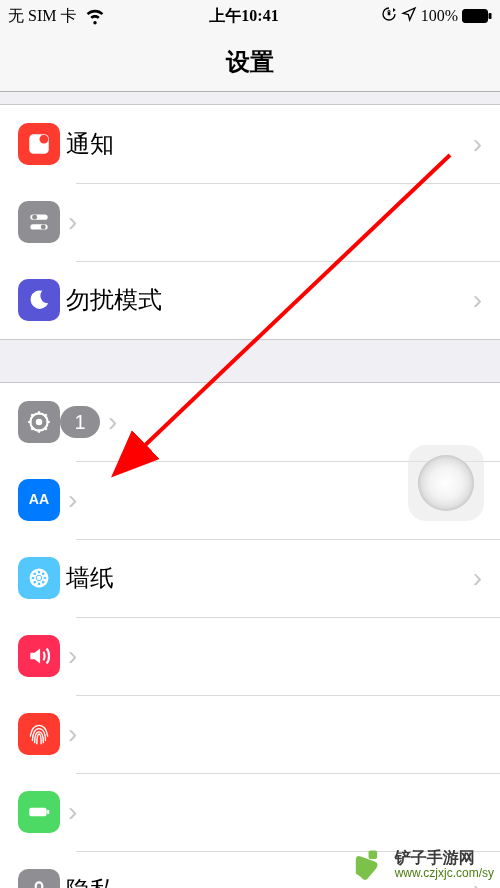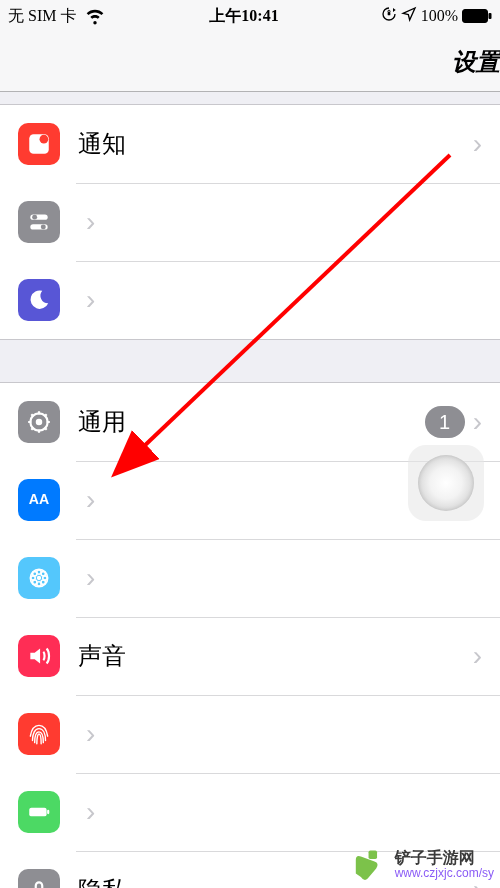--- a/index.html
+++ b/index.html
@@ -2,52 +2,52 @@
 <html><head>
 <meta charset="utf-8">
 <style>
   * { box-sizing: border-box; margin: 0; padding: 0; }
   html, body { width: 500px; height: 888px; font-family: -apple-system, "Helvetica Neue", Arial, sans-serif; background: #efeff4; overflow: hidden; position: relative; }
   .statusbar { position: relative; height: 28px; background: #f7f7f8; display: flex; align-items: center; justify-content: space-between; padding: 16px 8px; font-size: 16px; color: #000; font-family: Liberation Serif, serif; }
   .statusbar .left { display: flex; align-items: center; gap: 6px; }
   .statusbar .center { position: absolute; left: 0; right: 12px; text-align: center; font-weight: 600; pointer-events: none; }
   .statusbar .right { display: flex; align-items: center; gap: 4px; }
   .battery-icon { display: inline-flex; align-items: center; }
-  .navbar { height: 60px; background: #f7f7f8; display: flex; align-items: center; justify-content: flex-end; border-bottom: 1px solid #b2b2b4; font-style: italic; }
+  .navbar { height: 60px; background: #f7f7f8; display: flex; align-items: center; justify-content: center; border-bottom: 1px solid #b2b2b4; }
   .navbar-title { font-size: 24px; font-weight: 600; color: #000; }
   .group-gap { height: 42px; background: #efeff4; }
   .group-gap.short { height: 12px; }
   .list-group { background: #fff; }
   .row { display: flex; align-items: center; height: 78px; padding: 0 18px 0 18px; position: relative; }
   .row + .row::before { content: ""; position: absolute; left: 76px; right: 0; top: 0; height: 1px; background: #d9d9db; }
   .list-group::before { content: ""; display: block; height: 1px; background: #c8c7cc; }
   .list-group::after { content: ""; display: block; height: 1px; background: #c8c7cc; }
-  .icon-box { width: 42px; height: 42px; border-radius: 10px; display: flex; align-items: center; justify-content: center; flex-shrink: 0; margin-right: 18px; }
-  .row-label { font-size: 24px; color: #000; flex: 1; }
+  .icon-box { width: 42px; height: 42px; border-radius: 10px; display: flex; align-items: center; justify-content: center; flex-shrink: 0; }
+  .row-label { font-size: 24px; color: #000; flex: 1; margin-left: 6px; }
   .chevron { color: #c7c7cc; font-size: 28px; font-weight: 300; margin-left: 8px; }
   .badge { background: #8e8e93; color: #fff; border-radius: 20px; min-width: 40px; height: 32px; display: inline-flex; align-items: center; justify-content: center; font-size: 20px; padding: 0 12px; }
   
   .ic-notify { background: #ff3b30; }
   .ic-control { background: #8e8e93; }
   .ic-dnd { background: #5856d6; }
   .ic-general { background: #8e8e93; }
   .ic-display { background: #007aff; }
   .ic-wallpaper { background: #54c7fc; }
   .ic-sound { background: #ff2d55; }
   .ic-touchid { background: #ff3b30; }
   .ic-battery { background: #4cd964; }
   .ic-privacy { background: #8e8e93; }
   svg.icon { width: 26px; height: 26px; }
   .arrow-overlay { position: absolute; pointer-events: none; z-index: 50; }
   .assistive-touch { position: absolute; right: 16px; top: 445px; width: 76px; height: 76px; border-radius: 18px; background: rgba(230,230,230,0.55); display: flex; align-items: center; justify-content: center; z-index: 40; }
   .assistive-inner { width: 56px; height: 56px; border-radius: 50%; background: radial-gradient(circle at center, #fff 0%, #f3f3f3 40%, #d8d8d8 72%, #c9c9c9 100%); box-shadow: inset 0 0 4px rgba(0,0,0,0.15); }
   .watermark { position: absolute; right: 6px; bottom: 6px; display: flex; align-items: center; gap: 12px; z-index: 60; }
   .watermark .logo { width: 34px; height: 34px; }
   .watermark .wm-text { font-size: 16px; font-weight: 700; color: #3a3a3a; line-height: 1.05; }
-  .watermark .wm-url { font-size: 12px; color: #8b5cf6; }
+  .watermark .wm-url { font-size: 12px; color: #4d7c0f; }
 </style>
 </head>
 <body>
 
 <div class="statusbar">
   <div class="left">
     <span>无 SIM 卡</span>
     <span>
       <svg class="icon" viewBox="0 0 24 24" width="18" height="18">
           <path fill="#000" d="M12 18.5a1.6 1.6 0 1 0 0 3.2 1.6 1.6 0 0 0 0-3.2zm-4.3-3.8 1.7 1.7c1.4-1.4 3.8-1.4 5.2 0l1.7-1.7c-2.4-2.4-6.2-2.4-8.6 0zm-3.4-3.4 1.7 1.7c3.3-3.3 8.7-3.3 12 0l1.7-1.7c-4.2-4.2-11.2-4.2-15.4 0z"></path>
@@ -106,36 +106,36 @@
         </svg>
     </div>
     <span class="chevron">›</span>
   </div>
   <div class="row">
     <div class="icon-box ic-dnd">
       <svg class="icon" viewBox="0 0 24 24">
           <path fill="#fff" d="M15 3.5A8.5 8.5 0 1 0 20.5 15 7 7 0 0 1 15 3.5z"></path>
         </svg>
     </div>
+    <div class="row-label">勿扰模式</div>
     <span class="chevron">›</span>
   </div>
 </div>
 
 <div class="group-gap"></div>
 
 <div class="list-group">
   <div class="row">
     <div class="icon-box ic-general">
       <svg class="icon" viewBox="0 0 24 24">
           <circle cx="12" cy="12" r="8" fill="none" stroke="#fff" stroke-width="2"></circle>
           <circle cx="12" cy="12" r="3" fill="#fff"></circle>
           <path stroke="#fff" stroke-width="2" d="M12 2v3M12 19v3M2 12h3M19 12h3M4.9 4.9l2.1 2.1M17 17l2.1 2.1M19.1 4.9 17 7M7 17l-2.1 2.1"></path>
         </svg>
     </div>
-    <div class="row-label">通用</div>
     <span class="badge">1</span>
     <span class="chevron">›</span>
   </div>
   <div class="row">
     <div class="icon-box ic-display">
       <svg class="icon" viewBox="0 0 24 24">
           <text x="12" y="16" text-anchor="middle" font-size="13" font-weight="600" fill="#fff">AA</text>
         </svg>
     </div>
     <span class="chevron">›</span>
@@ -150,30 +150,30 @@
             <circle cx="12" cy="17.5" r="2"></circle>
             <circle cx="6.5" cy="12" r="2"></circle>
             <circle cx="17.5" cy="12" r="2"></circle>
             <circle cx="8.1" cy="8.1" r="2"></circle>
             <circle cx="15.9" cy="8.1" r="2"></circle>
             <circle cx="8.1" cy="15.9" r="2"></circle>
             <circle cx="15.9" cy="15.9" r="2"></circle>
           </g>
         </svg>
     </div>
+    <div class="row-label">墙纸</div>
     <span class="chevron">›</span>
   </div>
   <div class="row">
     <div class="icon-box ic-sound">
       <svg class="icon" viewBox="0 0 24 24">
           <path fill="#fff" d="M4 9v6h4l5 4V5L8 9H4z"></path>
           <path fill="none" stroke="#fff" stroke-width="2" d="M16 8c1.5 1.5 1.5 6.5 0 8M19 5c3 3 3 11 0 14"></path>
         </svg>
     </div>
-    <div class="row-label">声音</div>
     <span class="chevron">›</span>
   </div>
   <div class="row">
     <div class="icon-box ic-touchid">
       <svg class="icon" viewBox="0 0 24 24">
           <g fill="none" stroke="#fff" stroke-width="1.3" stroke-linecap="round">
             <path d="M6 18c0-6 2-11 6-11s6 5 6 11"></path>
             <path d="M8 20c0-6 1.3-10 4-10s4 4 4 10"></path>
             <path d="M10 21c0-5 .7-9 2-9s2 4 2 9"></path>
             <path d="M4 14c1-6 4-10 8-10s7 4 8 10"></path>

